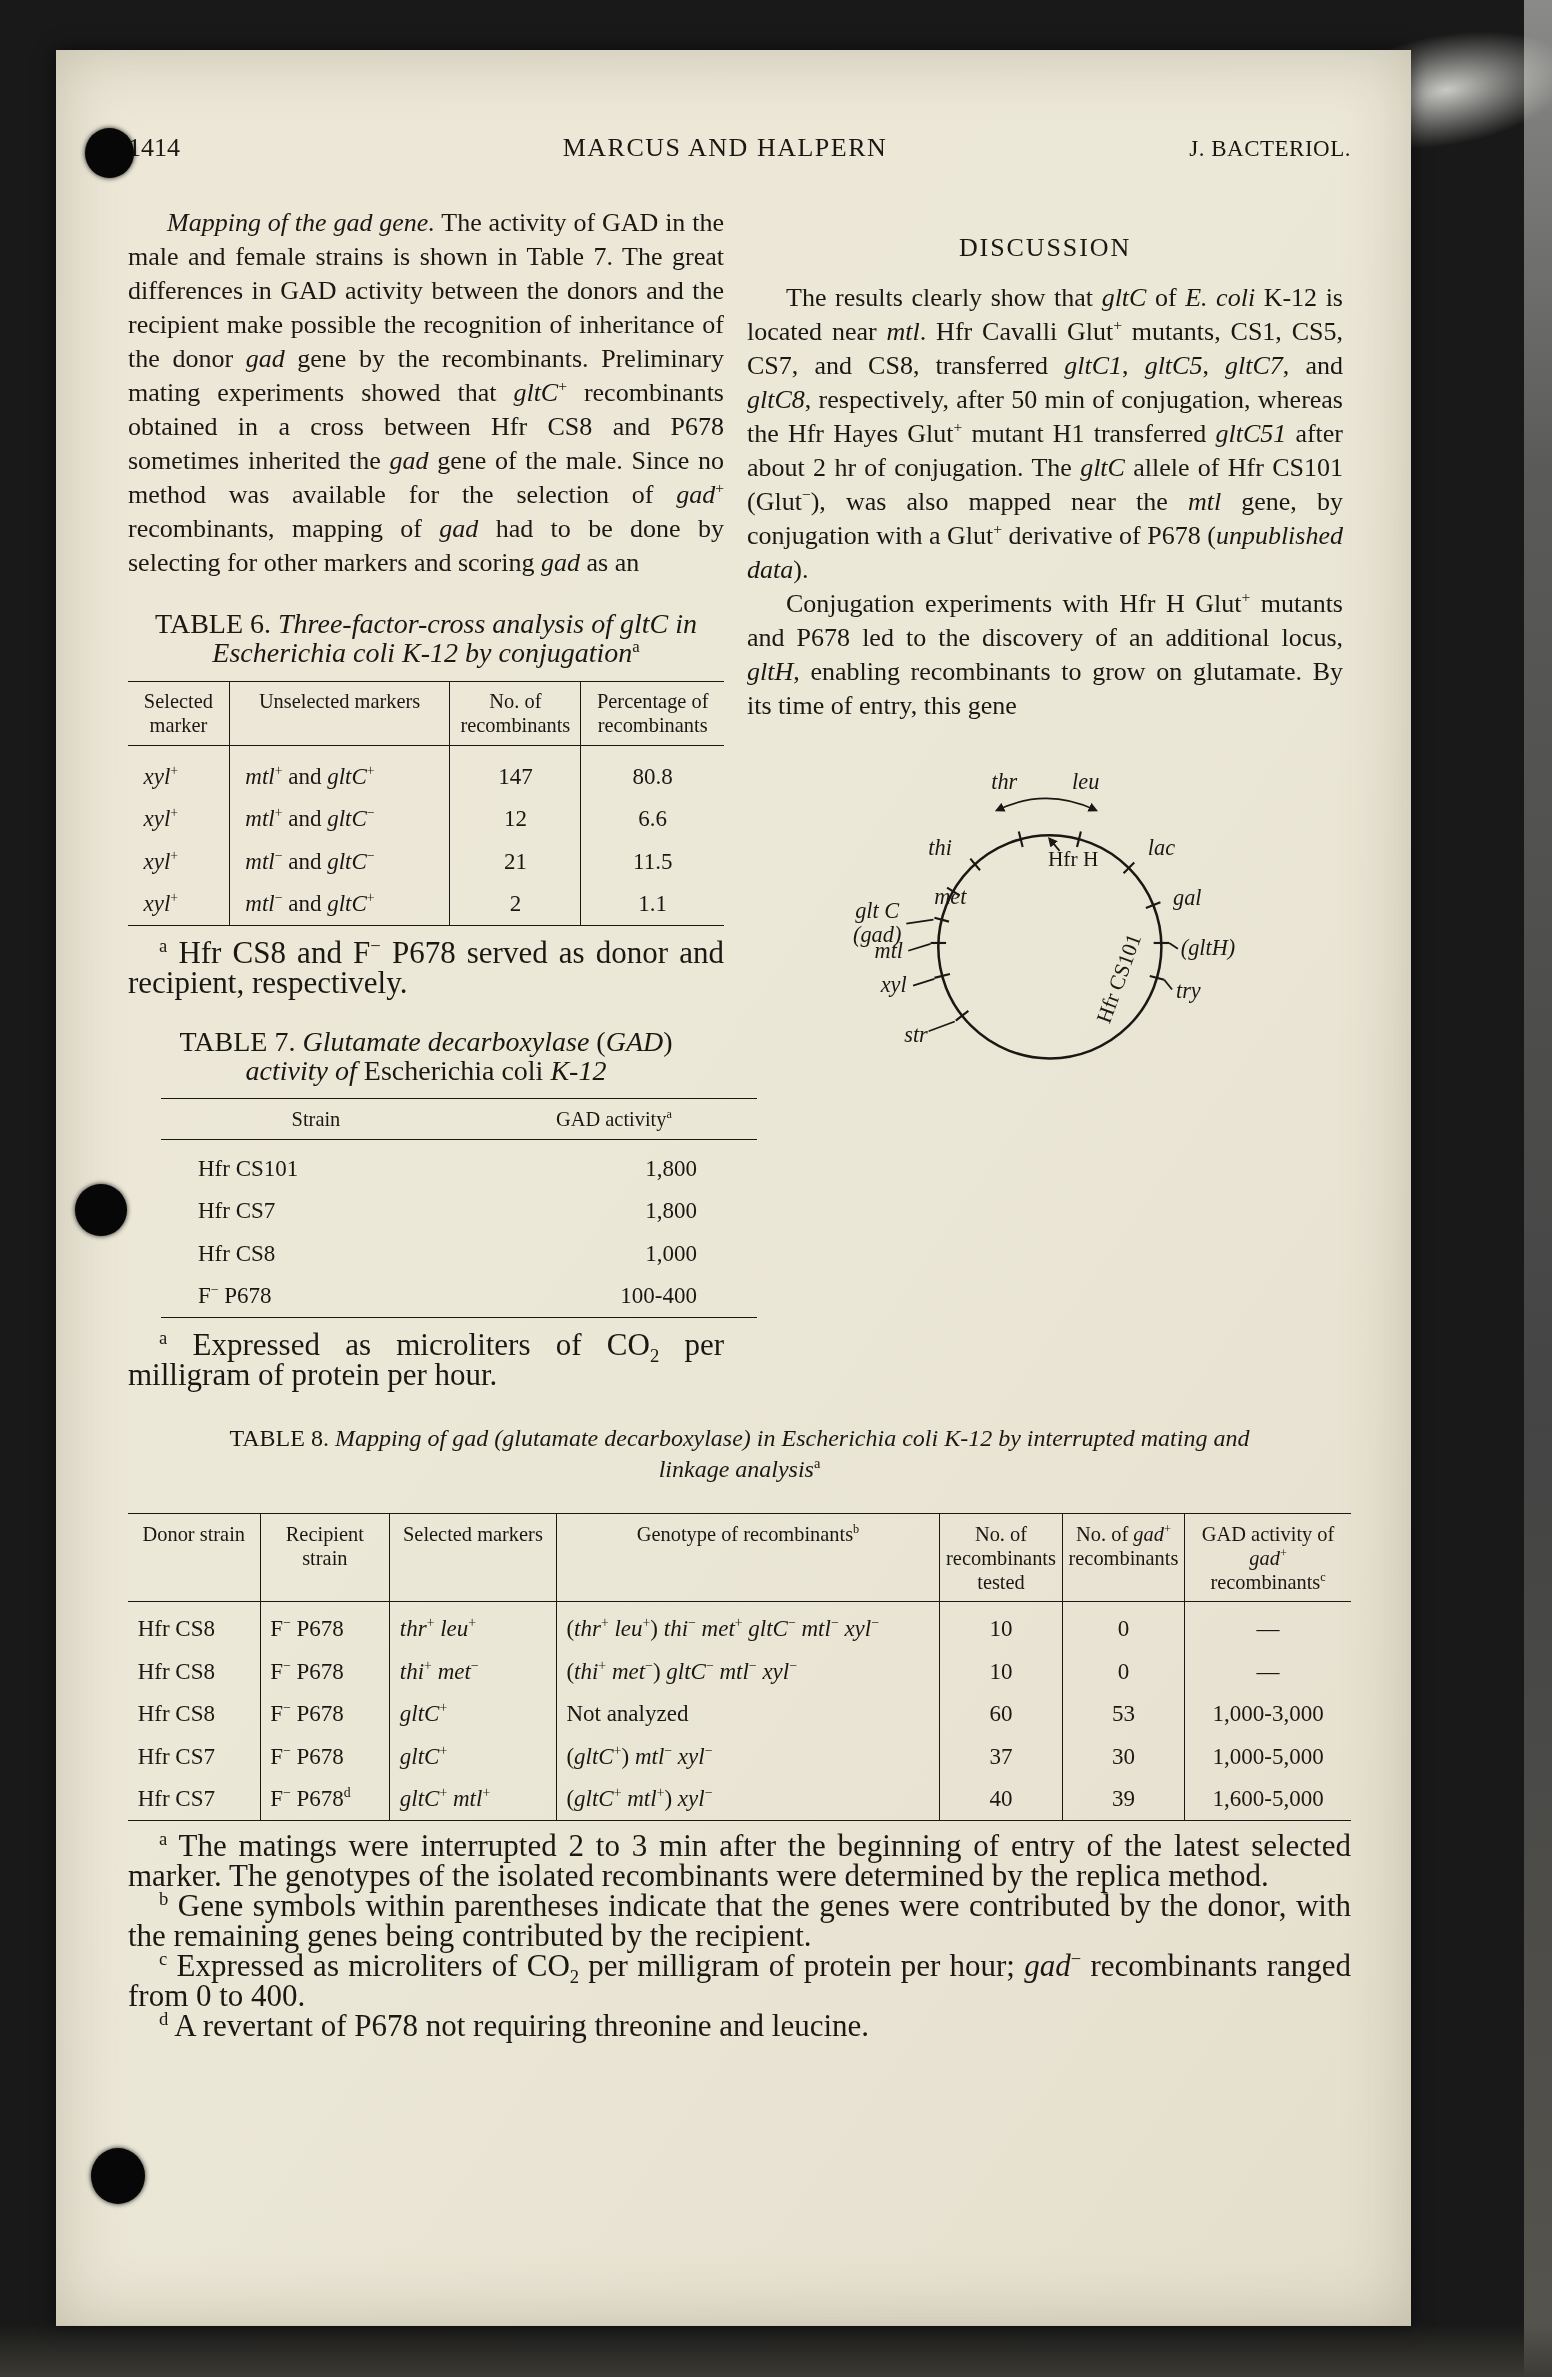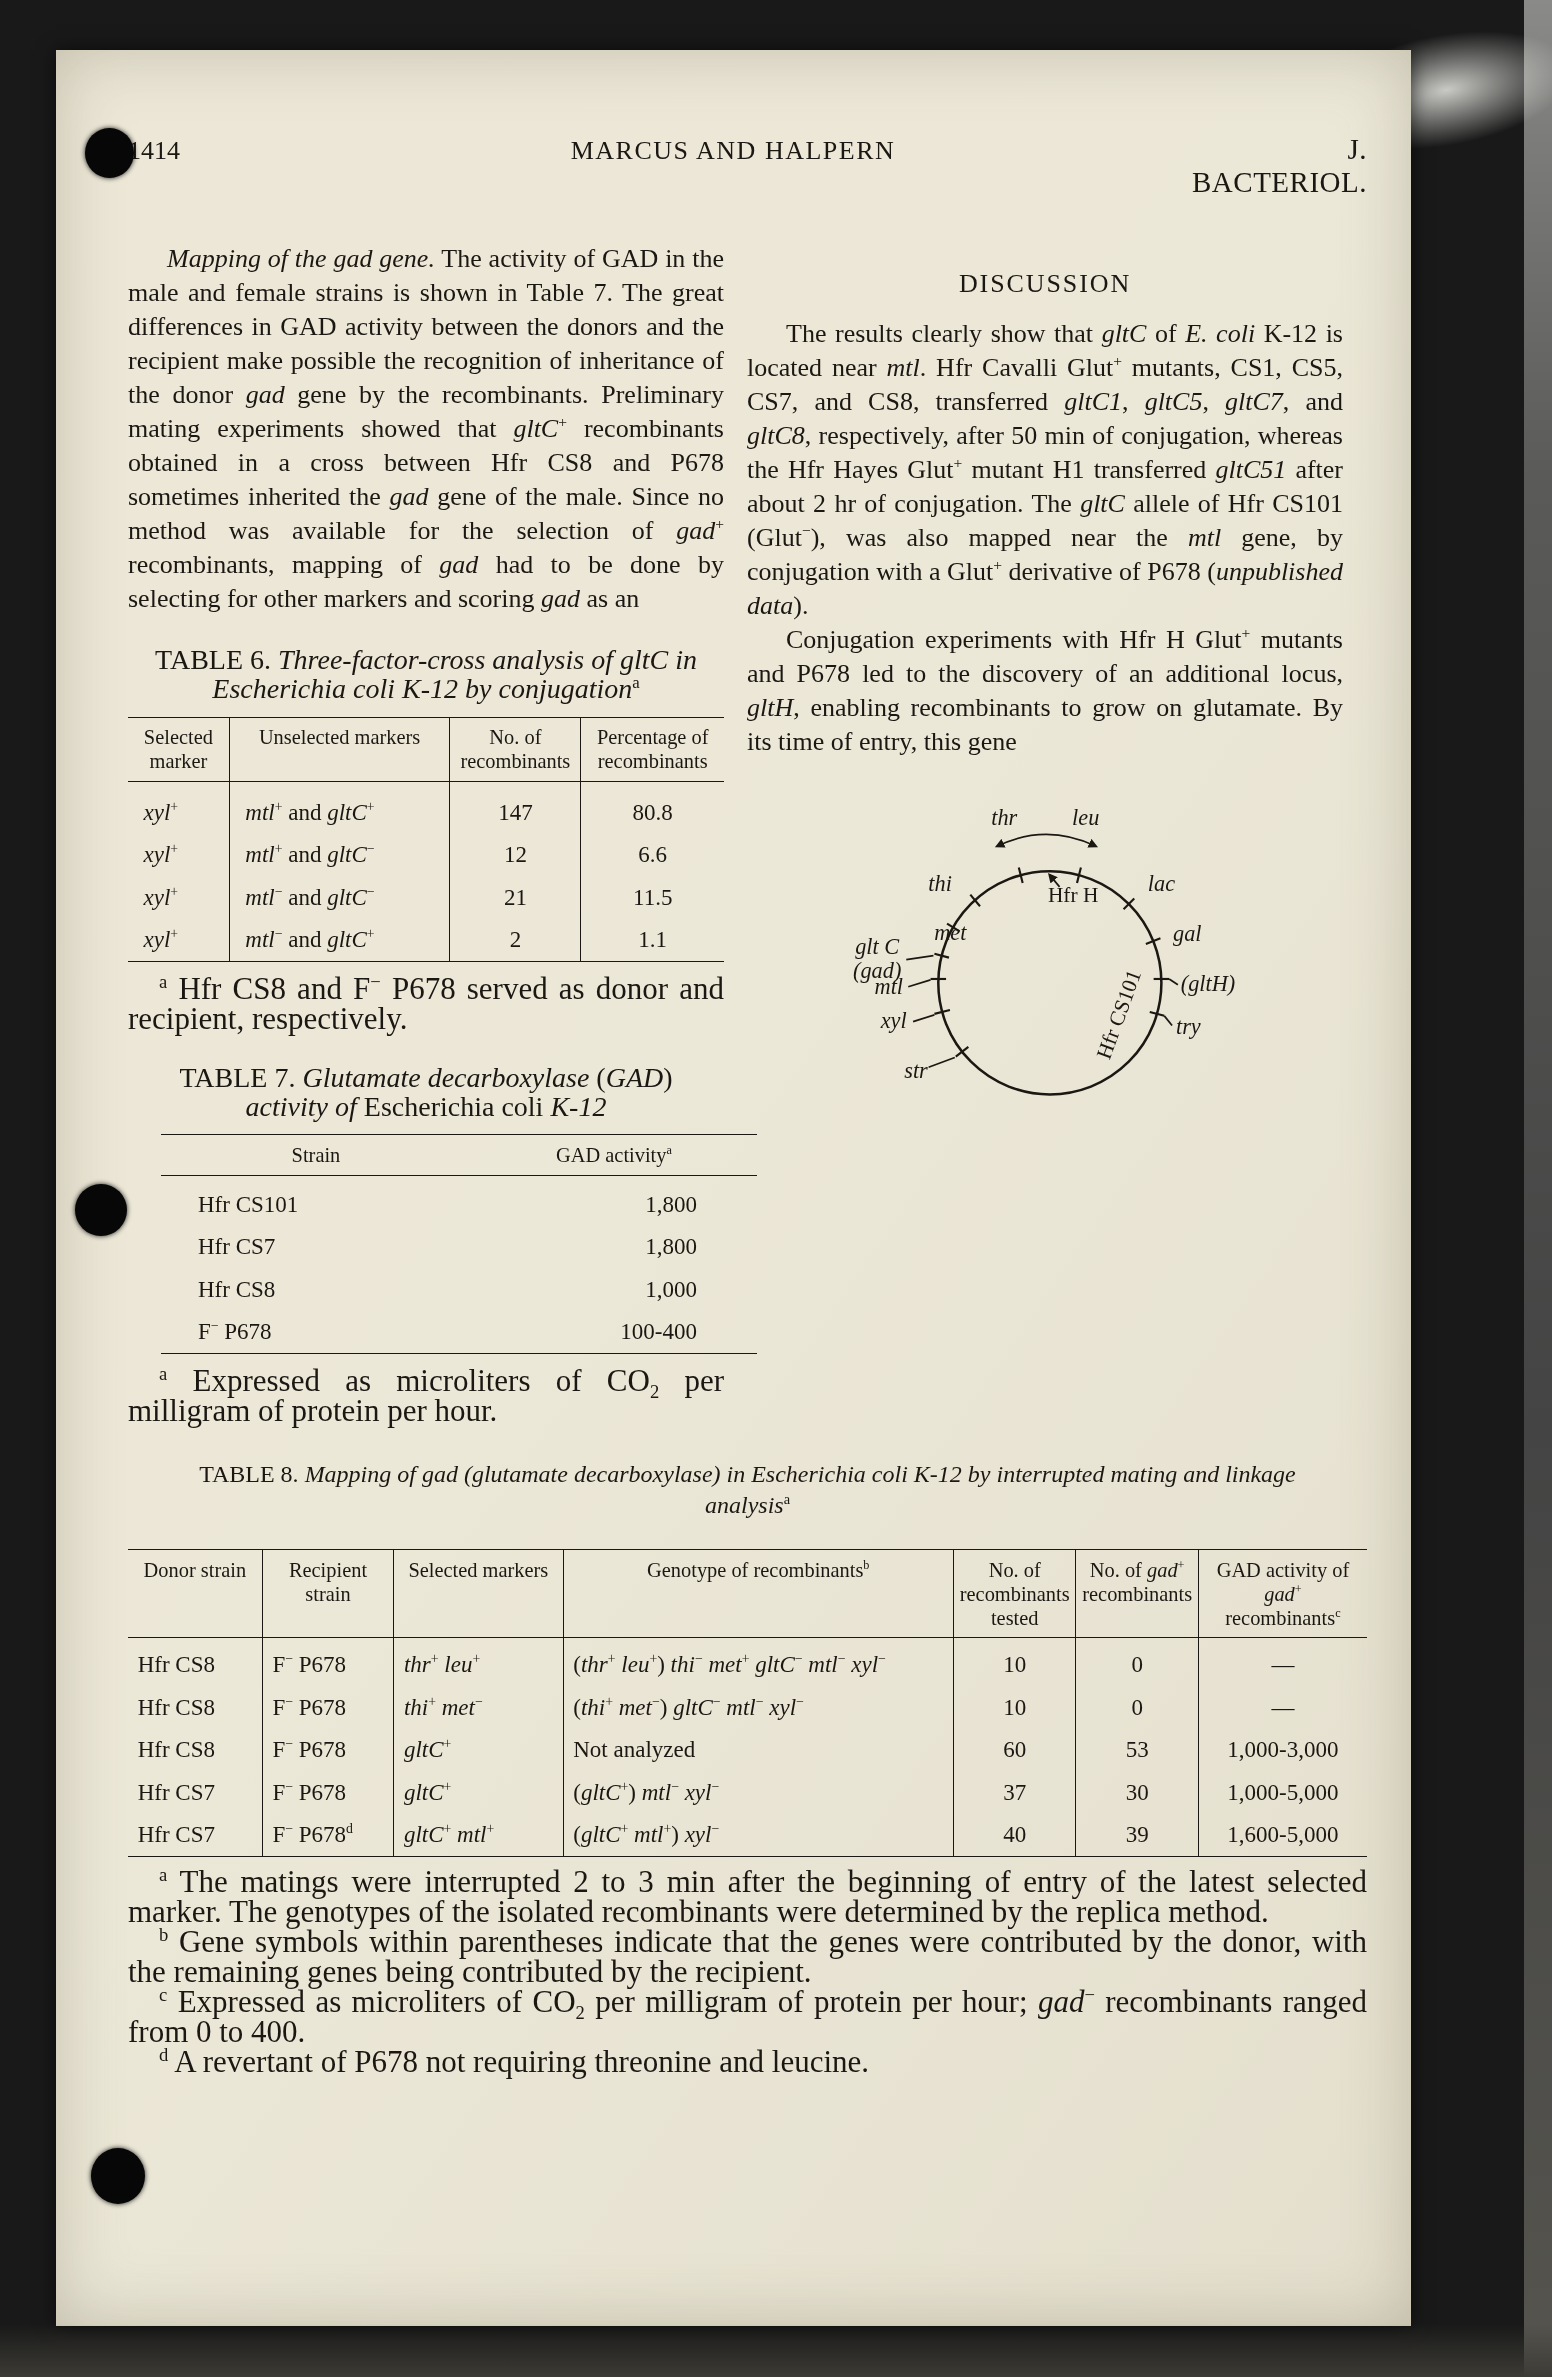--- a/index.html
+++ b/index.html
@@ -16,32 +16,32 @@
     background:radial-gradient(ellipse at center, rgba(245,245,240,.8), rgba(245,245,240,0) 62%);
     transform:rotate(-10deg); }
   .bottom-glow { position:absolute; bottom:0; left:0; width:100%; height:53px;
     background:linear-gradient(rgba(20,20,20,0), #3c3b35); }
 
   .page {
     position:absolute; left:56px; top:50px; width:1355px; height:2276px;
     background:linear-gradient(125deg,#ece7d7 0%, #ece8d8 45%, #e4dfcd 100%);
     box-shadow: inset 0 0 68px rgba(95,85,60,.28), 0 0 17.5px rgba(0,0,0,.6);
   }
-  .content { padding: 83px 44px 0 72px; }
+  .content { padding: 83px 60px 0 72px; }
 
   .hole { position:absolute; background:#070707; border-radius:50%;
     box-shadow:0 0 4.9px rgba(0,0,0,.9); }
   .hole-1 { left:85px;  top:128px;  width:49px; height:50px; }
   .hole-2 { left:75px;  top:1184px; width:52px; height:52px; }
   .hole-3 { left:91px;  top:2148px; width:54px; height:56px; }
 
   .running-head { display:flex; align-items:baseline; font-size:26px; margin-bottom:43px; }
   .rh-left  { width:165px; }
   .rh-center{ flex:1; text-align:center; letter-spacing:1.5px; }
-  .rh-right { width:194px; text-align:right; font-size:29px; letter-spacing:0.5px; }
+  .rh-right { width:194px; text-align:right; font-size:23px; letter-spacing:0.5px; }
 
   .cols { display:flex; gap:23px; }
   .col  { width:596px; }
 
   p.body { font-size:26px; line-height:34px; text-align:justify; }
   p.indent { text-indent:39px; }
   p.body + p.body { margin-top:0; }
   i { font-style:italic; }
   sup { font-size:.6em; vertical-align:super; line-height:0; }
   sub { font-size:.6em; vertical-align:sub; line-height:0; }

